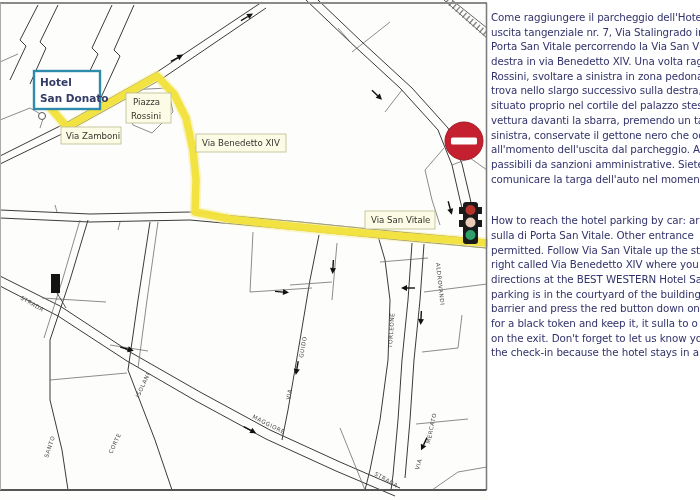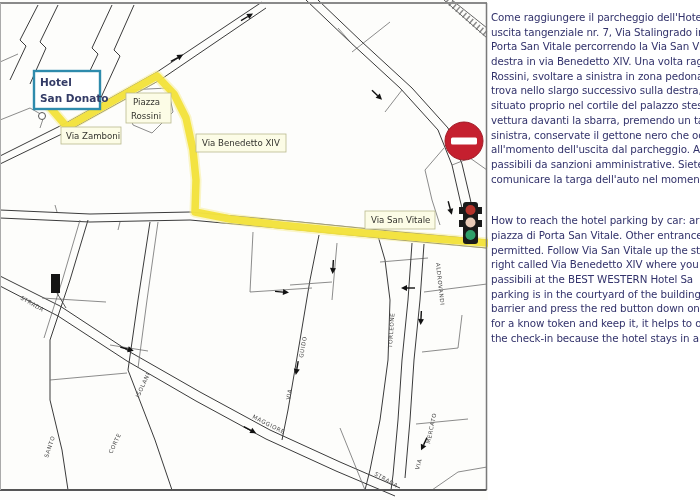--- a/index.html
+++ b/index.html
@@ -235,22 +235,23 @@
     <div class="dir-line">trova nello slargo successivo sulla destra,</div>
     <div class="dir-line">situato proprio nel cortile del palazzo stes</div>
     <div class="dir-line">vettura davanti la sbarra, premendo un ta</div>
     <div class="dir-line">sinistra, conservate il gettone nero che oc</div>
     <div class="dir-line">all'momento dell'uscita dal parcheggio. Alt</div>
     <div class="dir-line">passibili da sanzioni amministrative. Siete</div>
     <div class="dir-line">comunicare la targa dell'auto nel momento</div>
   </div>
   <div class="para-en">
     <div class="dir-line">How to reach the hotel parking by car: arr</div>
-    <div class="dir-line">piazza di Porta San Vitale. Other entrance</div>
+    <div class="dir-line">sulla di Porta San Vitale. Other entrance</div>
     <div class="dir-line">permitted. Follow Via San Vitale up the str</div>
     <div class="dir-line">right called Via Benedetto XIV where you w</div>
-    <div class="dir-line">passibili at the BEST WESTERN Hotel Sa</div>
+    <div class="dir-line">directions at the BEST WESTERN Hotel Sa</div>
     <div class="dir-line">parking is in the courtyard of the building.</div>
     <div class="dir-line">barrier and press the red button down on t</div>
-    <div class="dir-line">for a know token and keep it, it helps to o</div>
+    <div class="dir-line">for a black token and keep it, it sulla to o</div>
+    <div class="dir-line">on the exit. Don't forget to let us know yo</div>
     <div class="dir-line">the check-in because the hotel stays in a p</div>
   </div>
 </div>
 
 </body></html>

